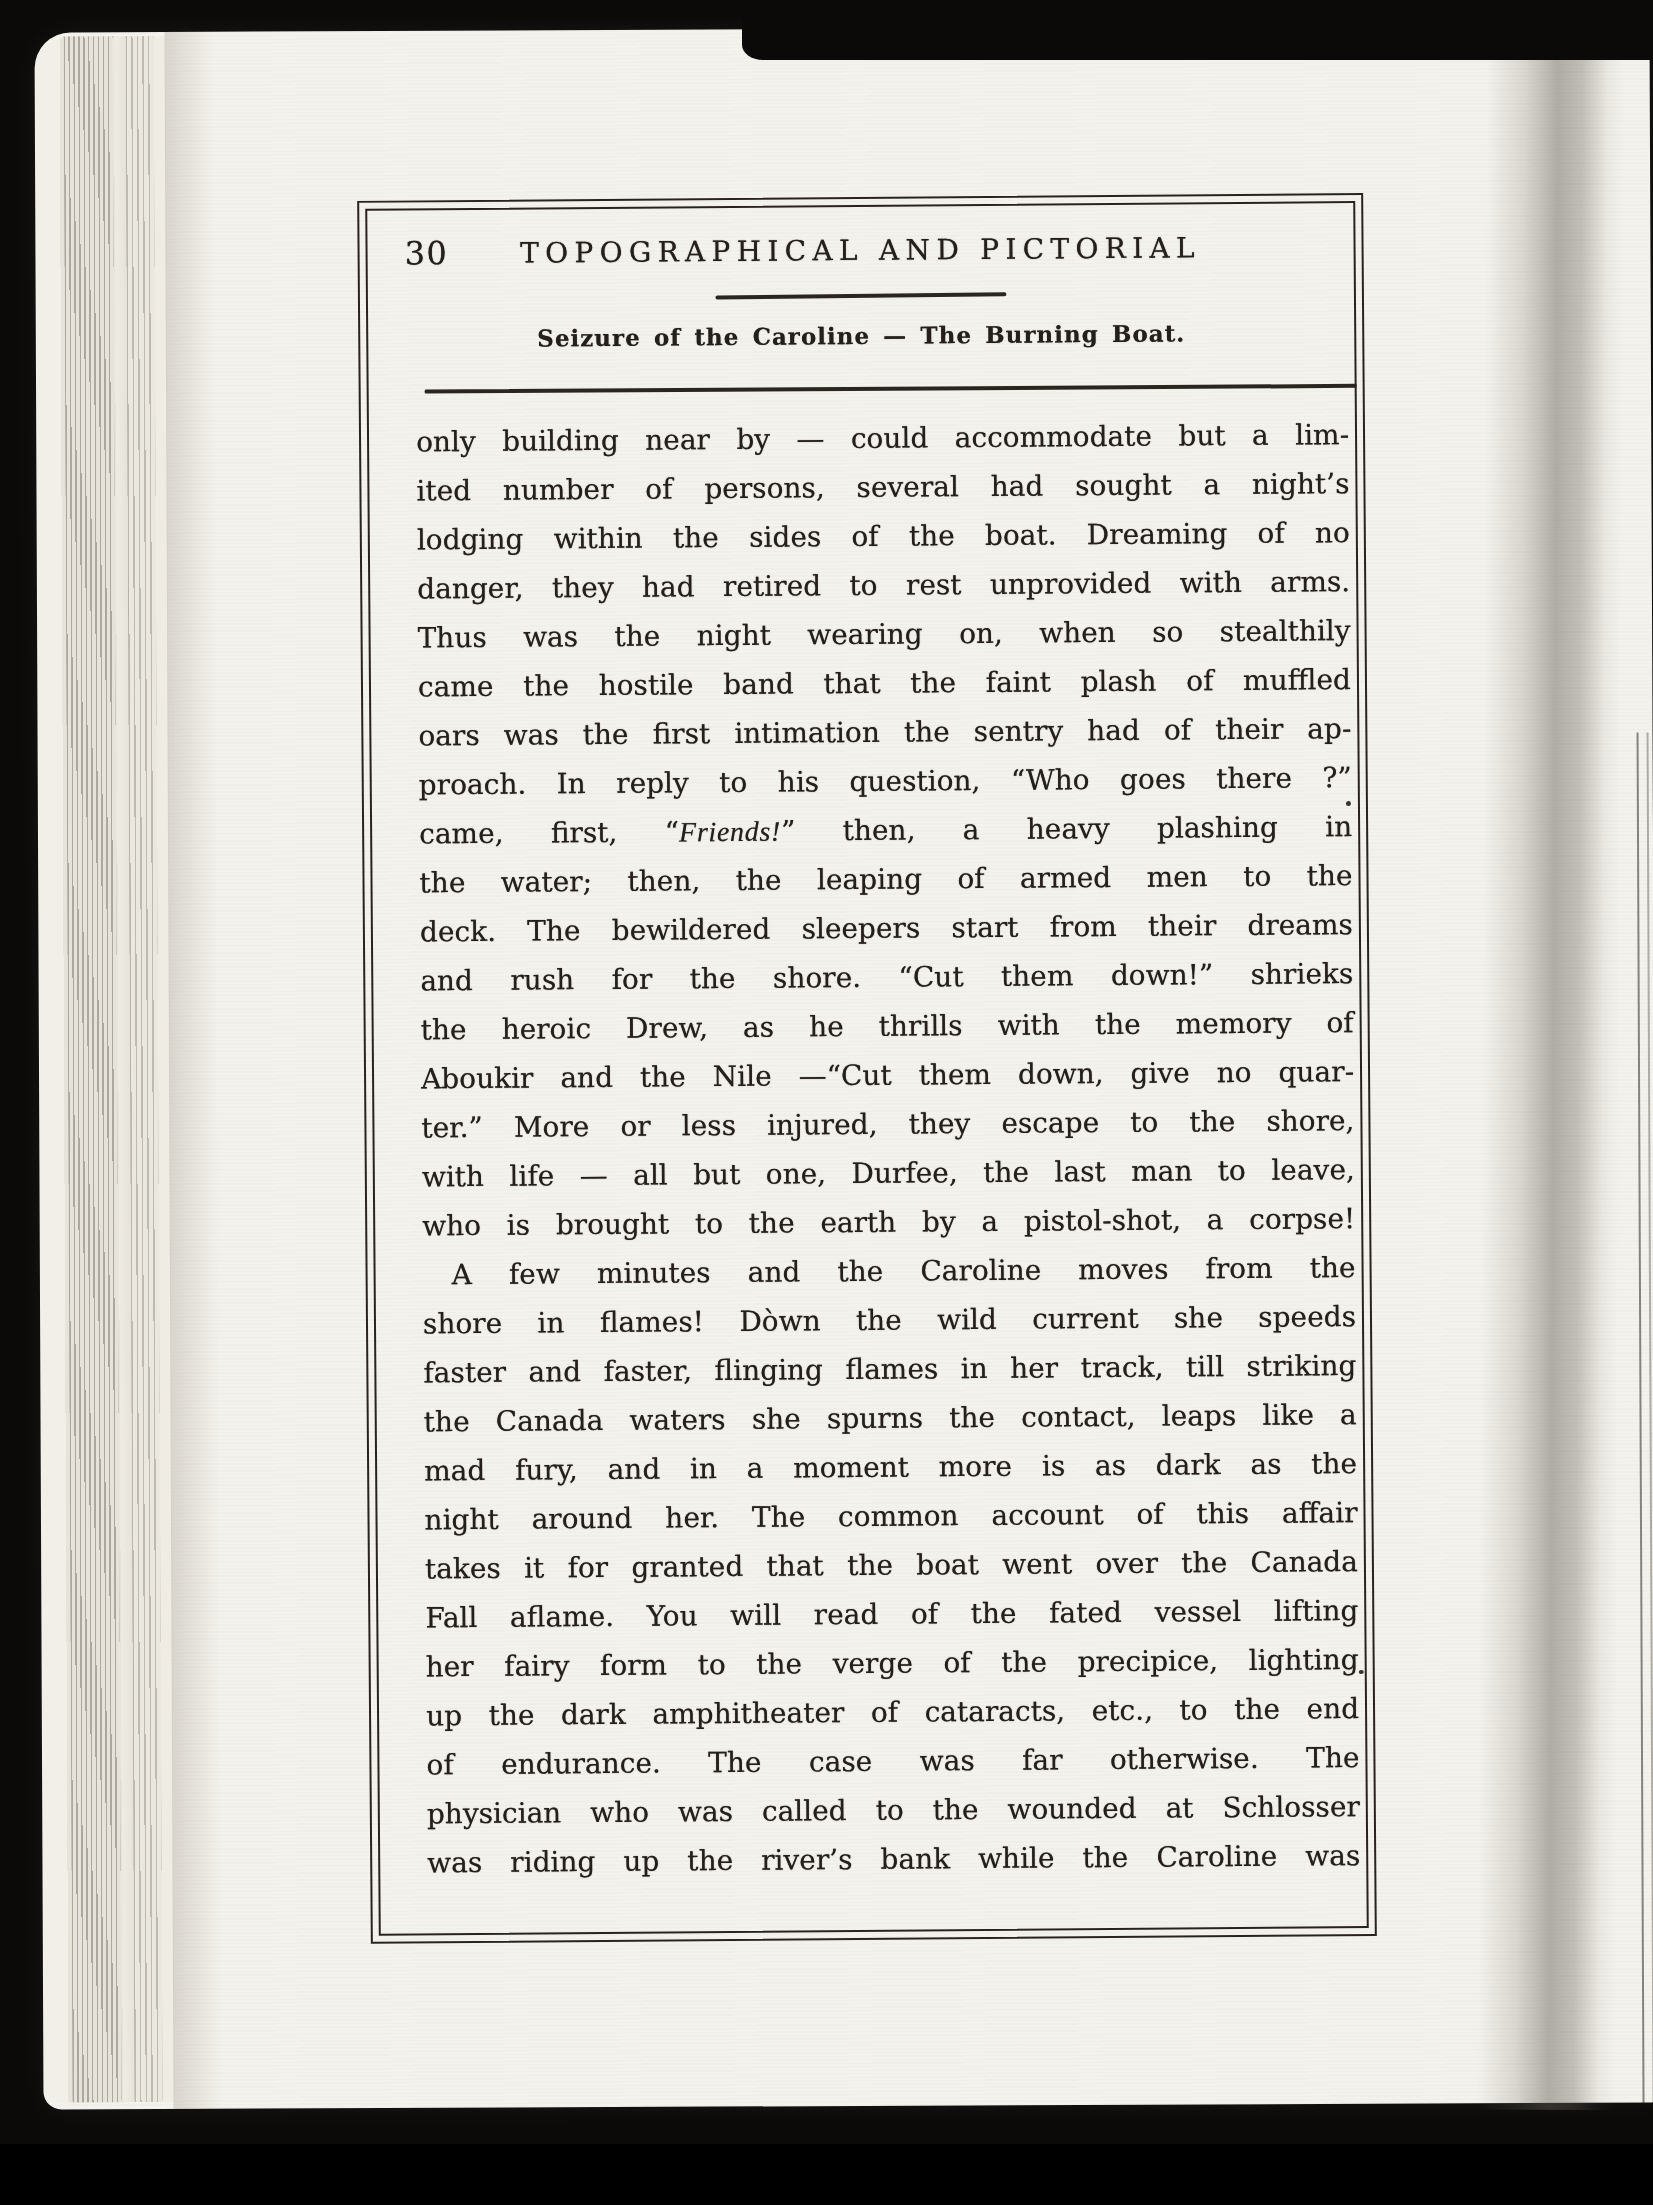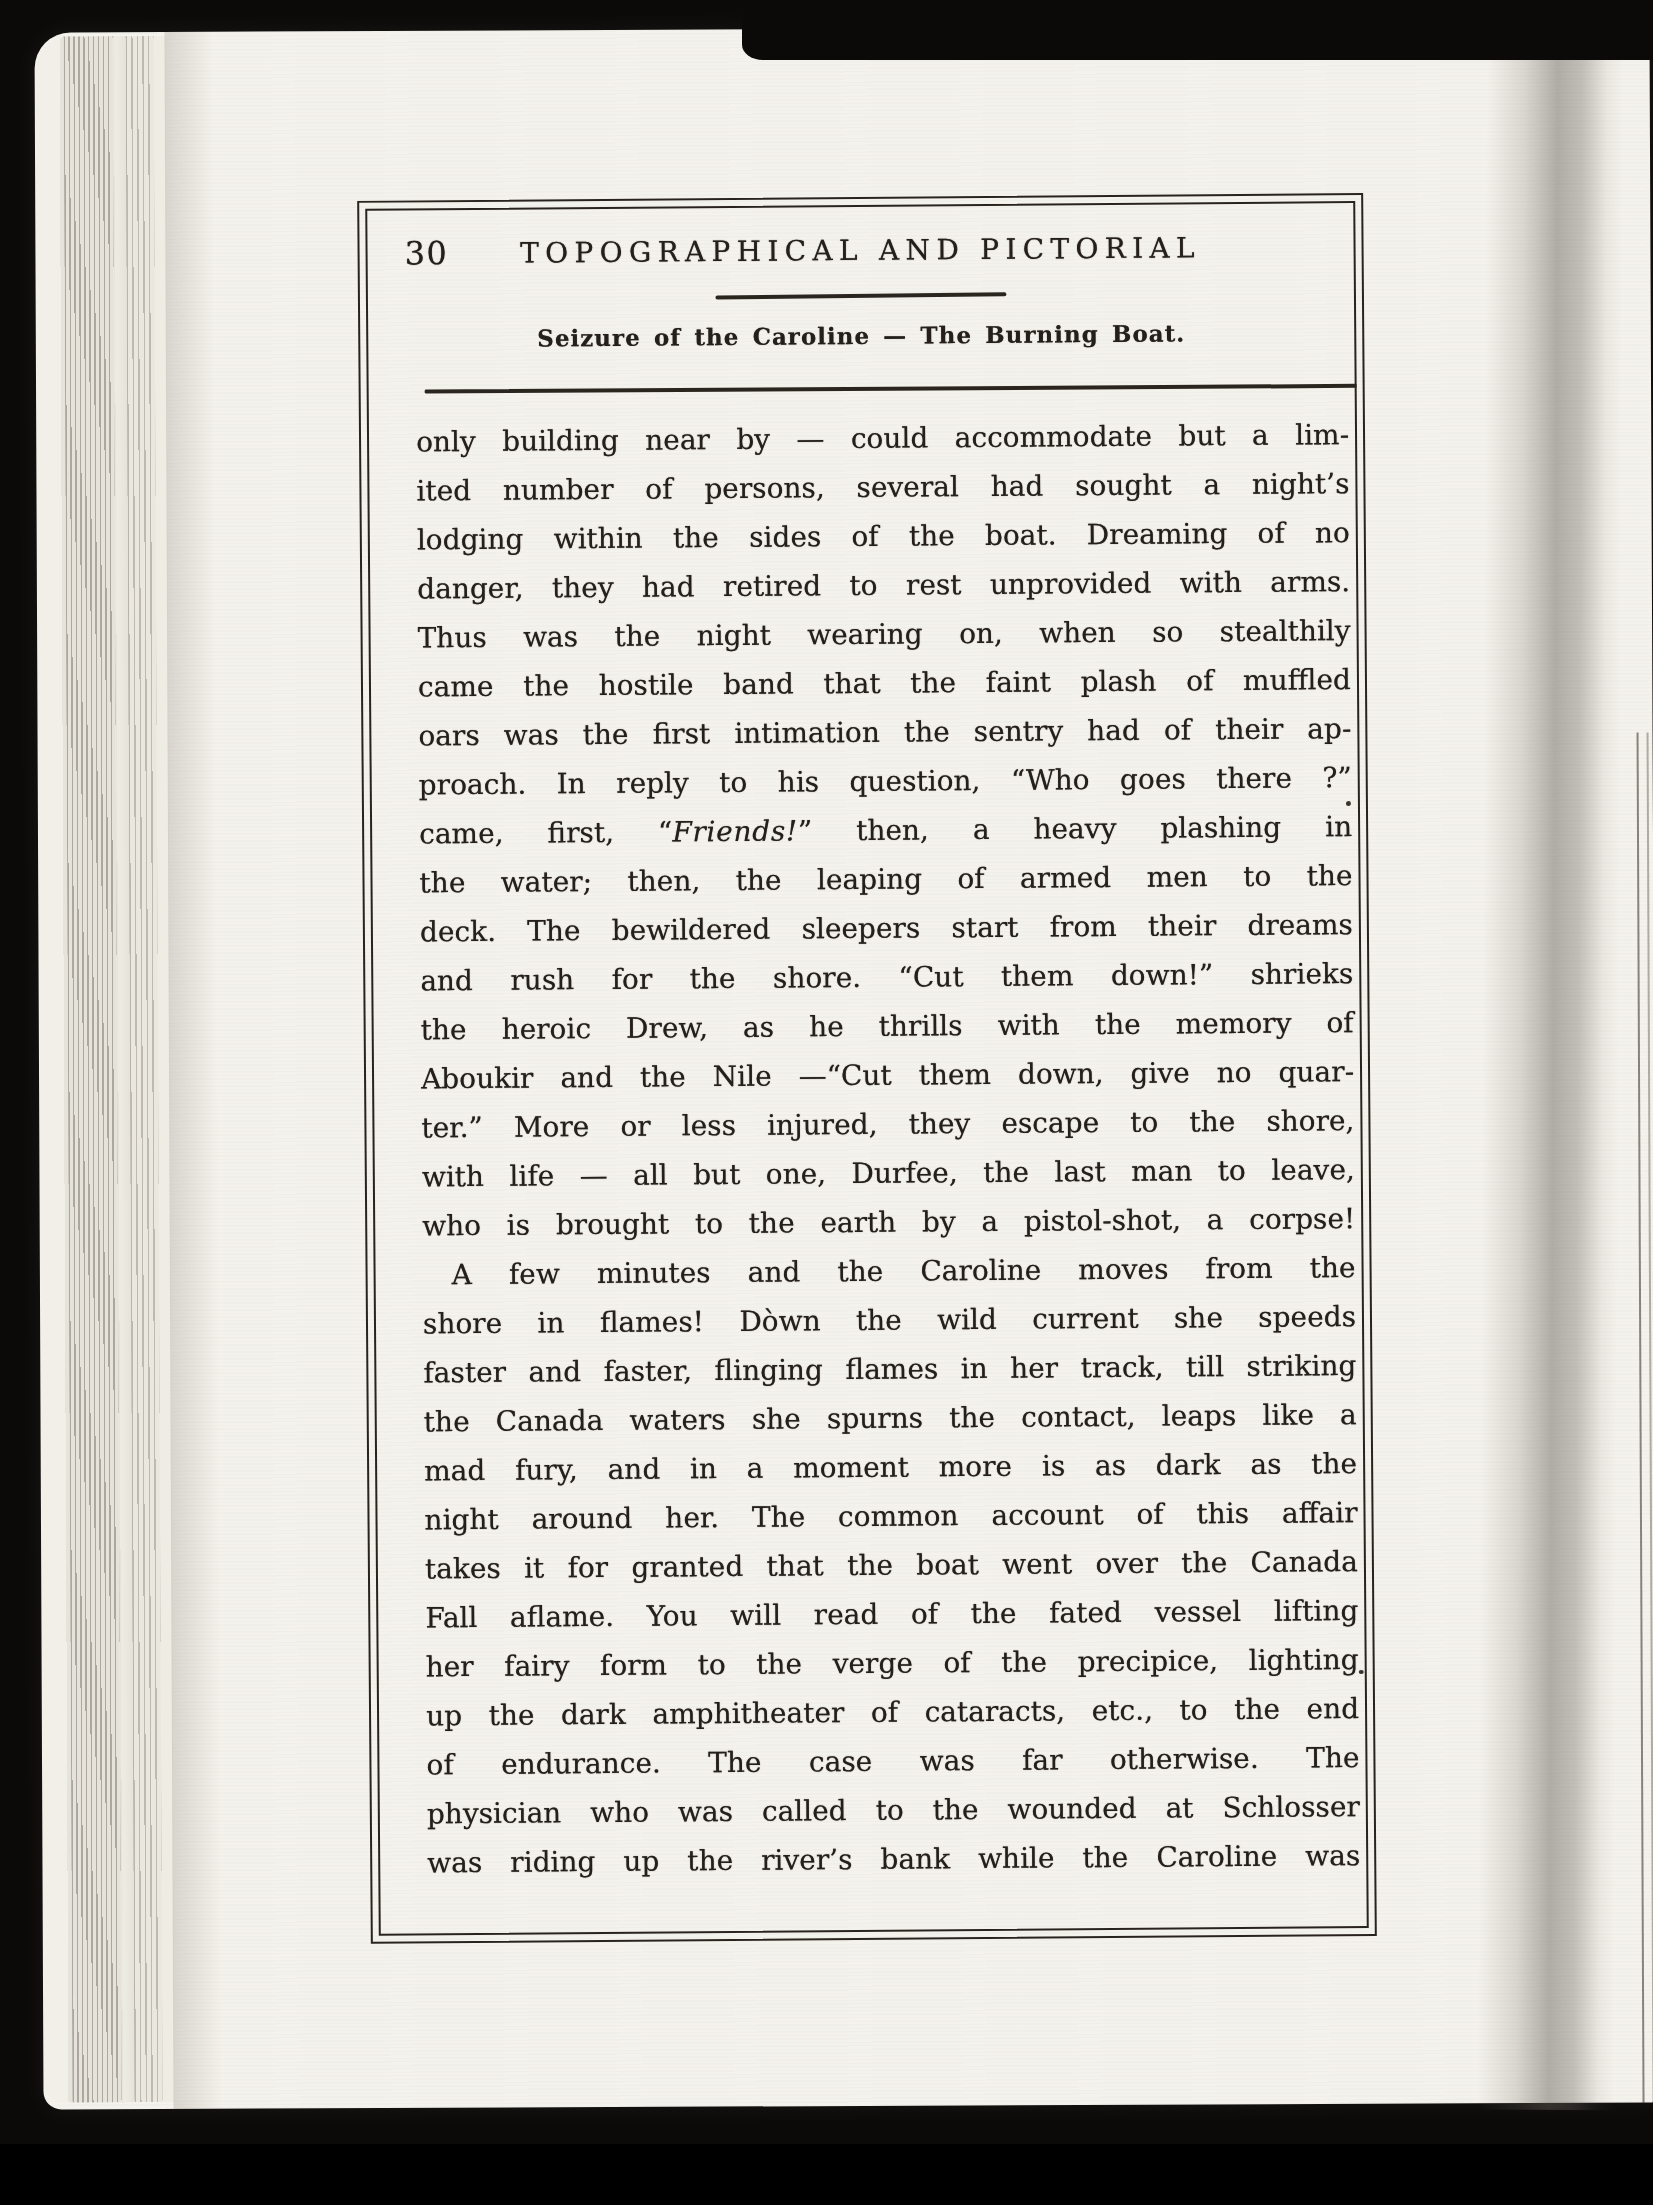--- a/index.html
+++ b/index.html
@@ -120,21 +120,21 @@
     font-size:28px;color:#241f1a;
     text-shadow:0 0 0.9px rgba(36,31,26,0.72);
     word-spacing:3.5px;
   }
   .tline{
     height:49px;line-height:49px;
     text-align:justify;text-align-last:justify;
     white-space:normal;
   }
   .tline.indent{text-indent:29px;}
-  .tline i{font-style:italic;letter-spacing:0.7px;}
+  .tline i{font-style:italic;letter-spacing:0.7px;font-family:Liberation Serif, serif;}
   
   .speck{position:absolute;background:#3a332c;border-radius:50%;}
 </style>
 </head>
 <body>
 
 <div class="stage">
 
   <div class="fleck" style="left:553px;top:76px;width:6.3px;height:4.9px;"></div>
   <div class="fleck" style="left:611px;top:84px;width:4.9px;height:4.2px;"></div>

